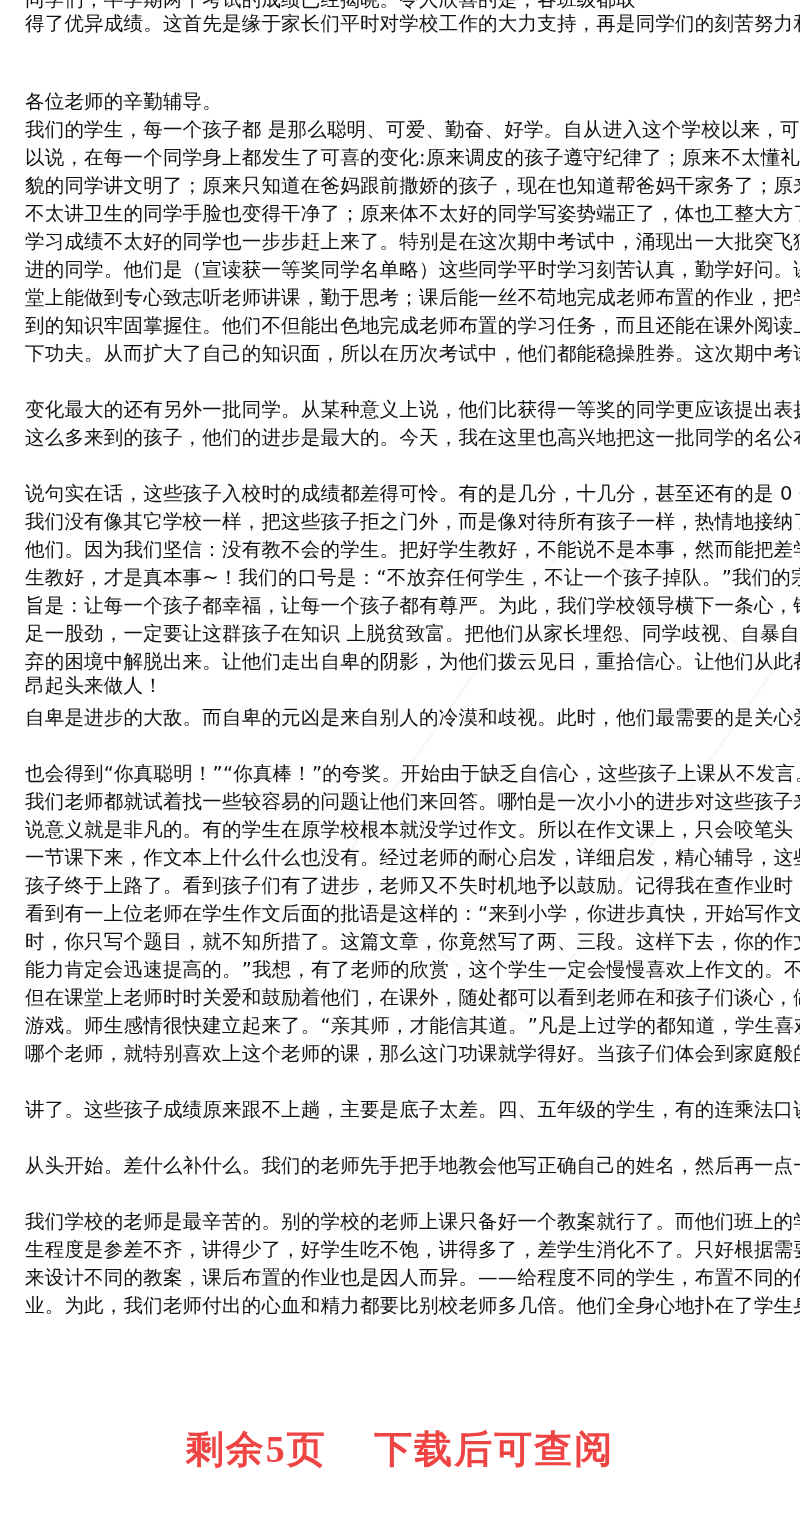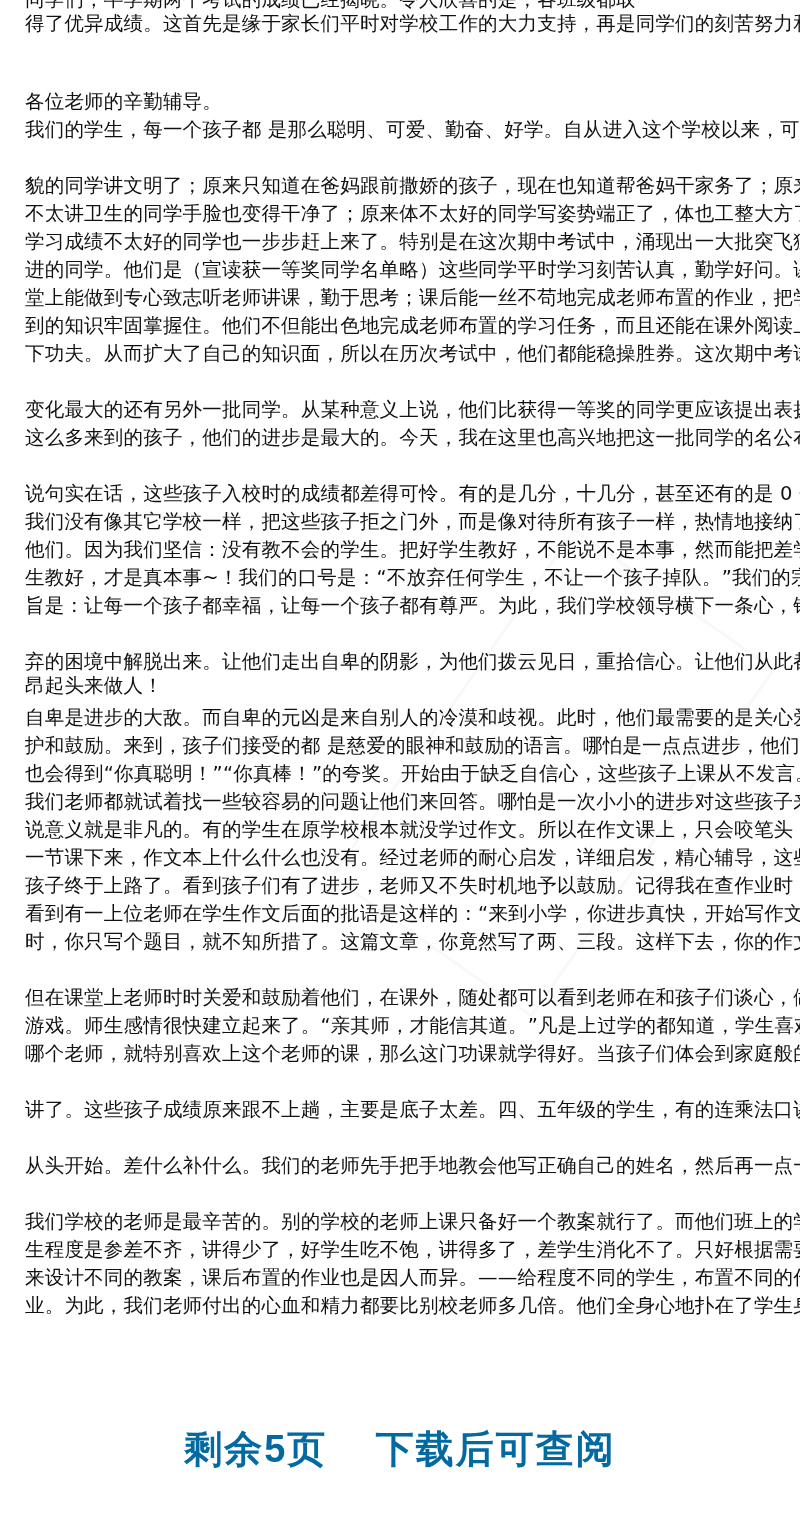--- a/index.html
+++ b/index.html
@@ -6,66 +6,68 @@
     body { width: 800px; height: 1526px; position: relative; overflow: hidden; }
     .page { position: absolute; left: 0; top: 0; width: 800px; height: 1526px; }
     .line {
       position: absolute; left: 25px; width: 760px;
       font-family: "DejaVu Sans", "Liberation Sans", sans-serif;
       font-size: 19.5px; color: #111111; white-space: nowrap;
       line-height: 28px; height: 28px; letter-spacing: 0.2px;
     }
     .footer {
       position: absolute; left: 0; width: 800px; top: 1424px;
-      text-align: center; font-family: Liberation Sans, sans-serif;
-      font-size: 38px; font-weight: bold; color: #0369a1; letter-spacing: 2px;
+      text-align: center; font-family: Liberation Serif, serif;
+      font-size: 38px; font-weight: bold; color: #ef4444; letter-spacing: 2px;
     }
     .footer span { margin: 0 18px; }
     .watermark {
       position: absolute; left: 430px; top: 560px; width: 240px; height: 420px;
       pointer-events: none; opacity: 0.06;
       border: 3px solid #888; transform: rotate(35deg);
     }
   </style>
 </head>
 <body>
 
 <div class="page">
   <div class="watermark"></div>
 
   <div class="line" style="top:-14px">同学们，半学期两个考试的成绩已经揭晓。令人欣喜的是，各班级都取</div>
   <div class="line" style="top:10px">得了优异成绩。这首先是缘于家长们平时对学校工作的大力支持，再是同学们的刻苦努力和</div>
 
   <div class="line" style="top:88px">各位老师的辛勤辅导。</div>
   <div class="line" style="top:116px">我们的学生，每一个孩子都 是那么聪明、可爱、勤奋、好学。自从进入这个学校以来，可</div>
+  <div class="line" style="top:144px">以说，在每一个同学身上都发生了可喜的变化:原来调皮的孩子遵守纪律了；原来不太懂礼</div>
   <div class="line" style="top:172px">貌的同学讲文明了；原来只知道在爸妈跟前撒娇的孩子，现在也知道帮爸妈干家务了；原来</div>
   <div class="line" style="top:200px">不太讲卫生的同学手脸也变得干净了；原来体不太好的同学写姿势端正了，体也工整大方了；</div>
   <div class="line" style="top:228px">学习成绩不太好的同学也一步步赶上来了。特别是在这次期中考试中，涌现出一大批突飞猛</div>
   <div class="line" style="top:256px">进的同学。他们是（宣读获一等奖同学名单略）这些同学平时学习刻苦认真，勤学好问。课</div>
   <div class="line" style="top:284px">堂上能做到专心致志听老师讲课，勤于思考；课后能一丝不苟地完成老师布置的作业，把学</div>
   <div class="line" style="top:312px">到的知识牢固掌握住。他们不但能出色地完成老师布置的学习任务，而且还能在课外阅读上</div>
   <div class="line" style="top:340px">下功夫。从而扩大了自己的知识面，所以在历次考试中，他们都能稳操胜券。这次期中考试，</div>
   <div class="line" style="top:396px">变化最大的还有另外一批同学。从某种意义上说，他们比获得一等奖的同学更应该提出表扬。</div>
   <div class="line" style="top:424px">这么多来到的孩子，他们的进步是最大的。今天，我在这里也高兴地把这一批同学的名公布</div>
   <div class="line" style="top:480px">说句实在话，这些孩子入校时的成绩都差得可怜。有的是几分，十几分，甚至还有的是 0 分。</div>
   <div class="line" style="top:508px">我们没有像其它学校一样，把这些孩子拒之门外，而是像对待所有孩子一样，热情地接纳了</div>
   <div class="line" style="top:536px">他们。因为我们坚信：没有教不会的学生。把好学生教好，不能说不是本事，然而能把差学</div>
   <div class="line" style="top:564px">生教好，才是真本事~！我们的口号是：“不放弃任何学生，不让一个孩子掉队。”我们的宗</div>
   <div class="line" style="top:592px">旨是：让每一个孩子都幸福，让每一个孩子都有尊严。为此，我们学校领导横下一条心，铆</div>
+  <div class="line" style="top:620px">足一股劲，一定要让这群孩子在知识 上脱贫致富。把他们从家长埋怨、同学歧视、自暴自</div>
   <div class="line" style="top:648px">弃的困境中解脱出来。让他们走出自卑的阴影，为他们拨云见日，重拾信心。让他们从此都</div>
   <div class="line" style="top:672px">昂起头来做人！</div>
   <div class="line" style="top:704px">自卑是进步的大敌。而自卑的元凶是来自别人的冷漠和歧视。此时，他们最需要的是关心爱</div>
-  <div class="line" style="top:732px">护和鼓励。来到，孩子们接受的都 是慈爱的眼神和鼓励的语言。哪怕是一点点进步，他们</div>
   <div class="line" style="top:760px">也会得到“你真聪明！”“你真棒！”的夸奖。开始由于缺乏自信心，这些孩子上课从不发言。</div>
   <div class="line" style="top:788px">我们老师都就试着找一些较容易的问题让他们来回答。哪怕是一次小小的进步对这些孩子来</div>
   <div class="line" style="top:816px">说意义就是非凡的。有的学生在原学校根本就没学过作文。所以在作文课上，只会咬笔头，</div>
   <div class="line" style="top:844px">一节课下来，作文本上什么什么也没有。经过老师的耐心启发，详细启发，精心辅导，这些</div>
   <div class="line" style="top:872px">孩子终于上路了。看到孩子们有了进步，老师又不失时机地予以鼓励。记得我在查作业时，</div>
   <div class="line" style="top:900px">看到有一上位老师在学生作文后面的批语是这样的：“来到小学，你进步真快，开始写作文</div>
   <div class="line" style="top:928px">时，你只写个题目，就不知所措了。这篇文章，你竟然写了两、三段。这样下去，你的作文</div>
+  <div class="line" style="top:956px">能力肯定会迅速提高的。”我想，有了老师的欣赏，这个学生一定会慢慢喜欢上作文的。不</div>
   <div class="line" style="top:984px">但在课堂上老师时时关爱和鼓励着他们，在课外，随处都可以看到老师在和孩子们谈心，做</div>
   <div class="line" style="top:1012px">游戏。师生感情很快建立起来了。“亲其师，才能信其道。”凡是上过学的都知道，学生喜欢</div>
   <div class="line" style="top:1040px">哪个老师，就特别喜欢上这个老师的课，那么这门功课就学得好。当孩子们体会到家庭般的</div>
   <div class="line" style="top:1096px">讲了。这些孩子成绩原来跟不上趟，主要是底子太差。四、五年级的学生，有的连乘法口诀</div>
   <div class="line" style="top:1152px">从头开始。差什么补什么。我们的老师先手把手地教会他写正确自己的姓名，然后再一点一</div>
   <div class="line" style="top:1208px">我们学校的老师是最辛苦的。别的学校的老师上课只备好一个教案就行了。而他们班上的学</div>
   <div class="line" style="top:1236px">生程度是参差不齐，讲得少了，好学生吃不饱，讲得多了，差学生消化不了。只好根据需要，</div>
   <div class="line" style="top:1264px">来设计不同的教案，课后布置的作业也是因人而异。——给程度不同的学生，布置不同的作</div>
   <div class="line" style="top:1292px">业。为此，我们老师付出的心血和精力都要比别校老师多几倍。他们全身心地扑在了学生身</div>
   <div class="line" style="top:1320px"></div>

